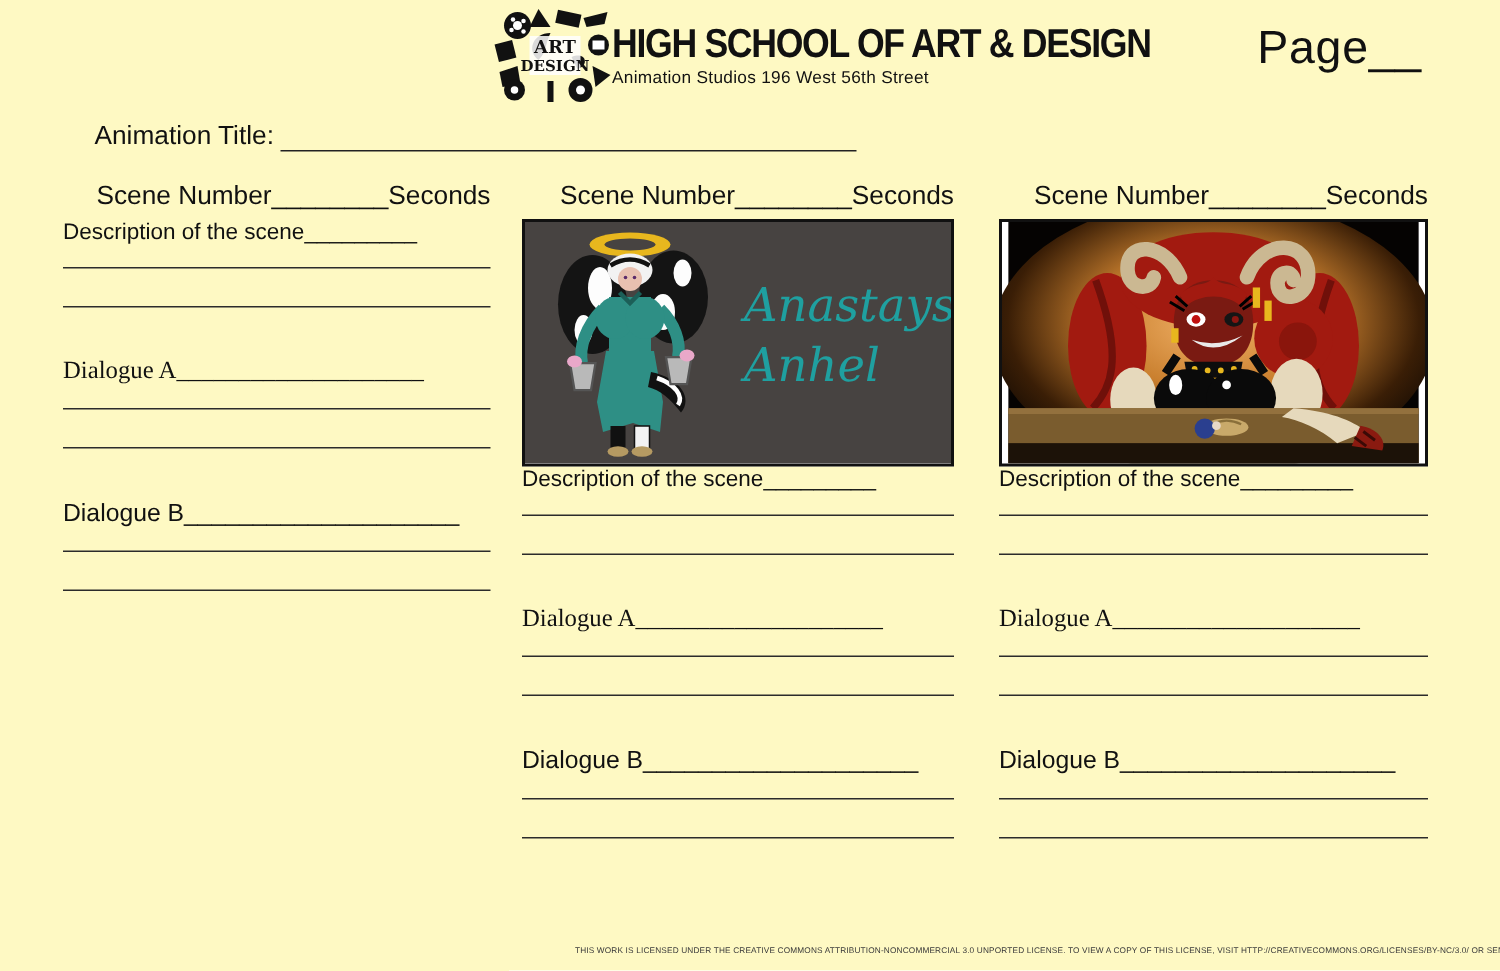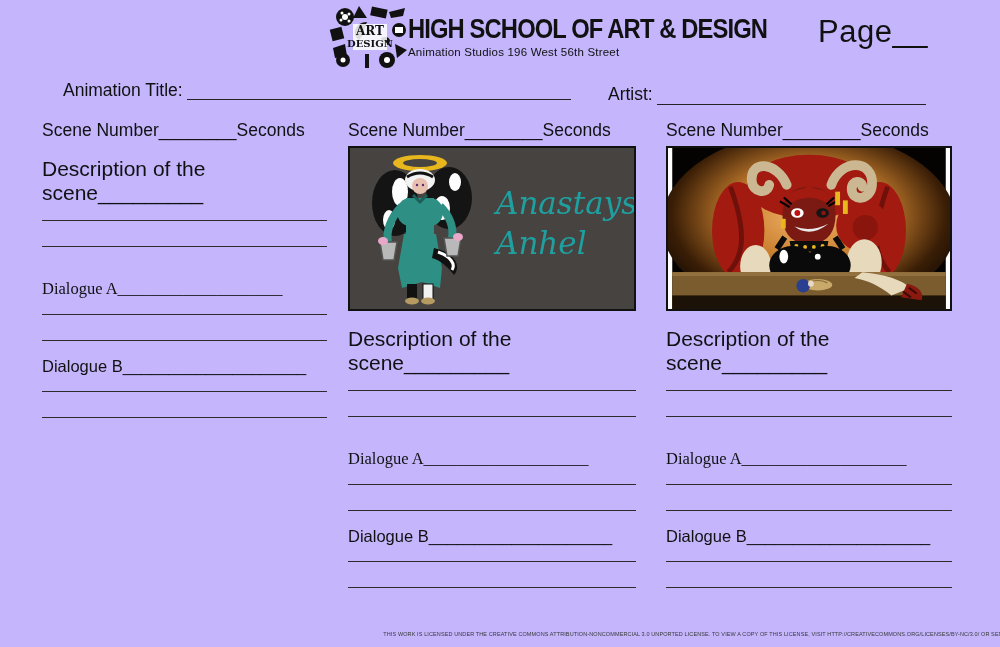--- a/index.html
+++ b/index.html
@@ -1,42 +1,42 @@
 <!DOCTYPE html>
 <html><head>
 <meta charset="utf-8">
 <style>
   html,body{margin:0;padding:0;background:#ffffff;}
-  .page{position:relative;width:1000px;height:647px;background:#c4b5fd;overflow:hidden;
+  .page{position:relative;width:1000px;height:647px;background:#fef9c3;overflow:hidden;
         font-family:"Liberation Sans",sans-serif;color:#111;}
 
   
   .logo{position:absolute;left:329px;top:4px;width:80px;height:64px;}
   .school-block{position:absolute;left:408px;top:14px;width:280px;text-align:left;}
   .school-name{font-weight:700;font-size:27px;letter-spacing:-1px;white-space:nowrap;
                transform:scaleX(.88);transform-origin:left center;}
   .school-sub{font-size:11.5px;margin-top:1px;letter-spacing:.2px;}
-  .page-label{position:absolute;right:72px;top:14px;font-size:31px;letter-spacing:.5px;margin-left:36px;}
-
-  
-  .anim-row{position:absolute;left:63px;top:80px;width:508px;display:flex;}
+  .page-label{position:absolute;right:52px;top:14px;font-size:31px;letter-spacing:.5px;margin-left:36px;}
+
+  
+  .anim-row{position:absolute;left:63px;top:80px;width:508px;display:flex;align-items:flex-end;}
   .artist-row{position:absolute;left:608px;top:84px;width:318px;display:flex;align-items:flex-end;}
   .form-label{font-size:17.5px;white-space:nowrap;}
   .hrule{flex:1;border-bottom:1.6px solid #222;height:19px;margin-left:4px;}
 
   
   .col{position:absolute;top:120px;width:285px;}
   #col1{left:42px;} #col2{left:348px;width:288px;} #col3{left:666px;width:286px;}
-  .scene-head{display:flex;justify-content:flex-start;font-size:17.5px;margin-bottom:5px;}
+  .scene-head{display:flex;justify-content:flex-end;font-size:17.5px;margin-bottom:5px;}
   .frame{position:relative;width:100%;height:165px;border:2px solid #111;box-sizing:border-box;
          overflow:hidden;background:#fff;}
   .frame svg{display:block;width:100%;height:100%;}
-  .desc-label{margin-top:16px;font-size:21px;}
+  .desc-label{margin-top:0;font-size:15px;}
   .dlg-a{margin-top:32px;font-size:16.5px;font-family:Liberation Serif, serif;}
-  .dlg-b{margin-top:16px;font-size:16.5px;}
+  .dlg-b{margin-top:34px;font-size:16.5px;}
   .rule-first{height:15px;border-bottom:1.7px solid #2b2b2b;}
   .rule{height:25px;border-bottom:1.7px solid #2b2b2b;}
 
   
   .footer{position:absolute;top:626px;left:0;width:1000px;text-align:center;}
   .footer span{display:inline-block;font-size:10px;color:#3a3a3a;white-space:nowrap;
                transform:scale(.55);transform-origin:center top;letter-spacing:.2px;}
 
   .serif{font-family:"DejaVu Serif",serif;}
 </style>
@@ -76,24 +76,20 @@
 
   <div class="school-block">
     <div class="school-name">HIGH SCHOOL OF ART &amp; DESIGN</div>
     <div class="school-sub">Animation Studios 196 West 56th Street</div>
   </div>
 
   <div class="page-label">Page__</div>
 
   <div class="anim-row">
     <span class="form-label">Animation Title:</span>
-    <span class="hrule"></span>
-  </div>
-  <div class="artist-row">
-    <span class="form-label">Artist:</span>
     <span class="hrule"></span>
   </div>
 
   <div class="col" id="col1">
     <div class="scene-head">
       <span>Scene Number____</span>
       <span>____Seconds</span>
     </div>
     <div class="desc-label">Description of the scene_________</div>
     <div class="rule-first"></div>

